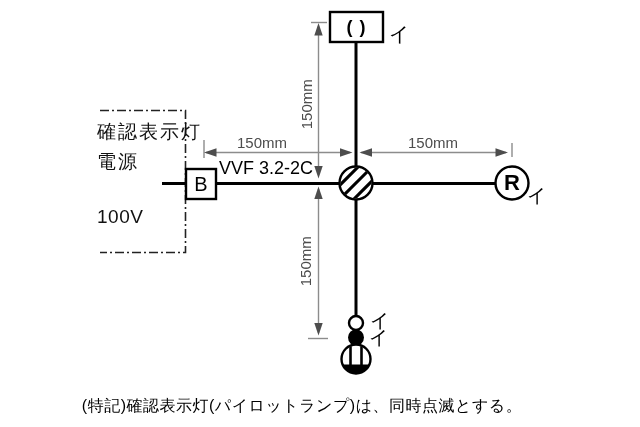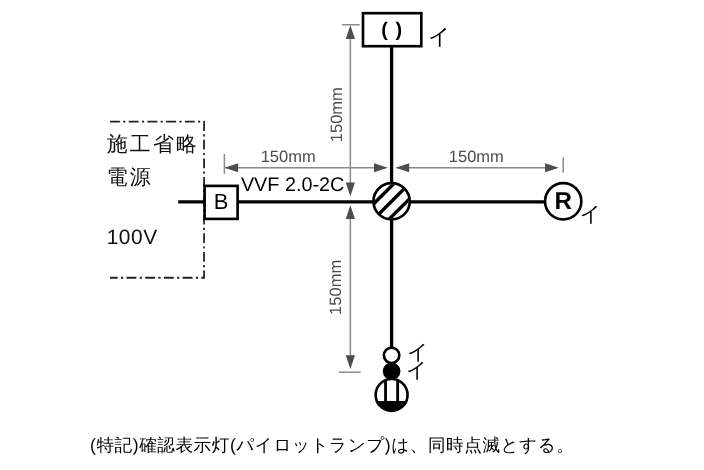--- a/index.html
+++ b/index.html
@@ -84,29 +84,29 @@
     <g>
       <circle cx="356" cy="359" r="14.5" fill="#fff" stroke="#000" stroke-width="2.4"></circle>
       <g clip-path="url(#outclip)" stroke="#000" stroke-width="2.6">
         <path d="M350.5,344 V372"></path>
         <path d="M361.5,344 V372"></path>
       </g>
       <path d="M342.6,364.5 A14.5,14.5 0 0 0 369.4,364.5 Z" fill="#000"></path>
     </g>
   </svg>
 
-  <div class="txt jp" style="left:97px;top:122px;">施工省略</div>
+  <div class="txt jp" style="left:97px;top:122px;">確認表示灯</div>
   <div class="txt jp" style="left:97px;top:152px;text-align:right;">電源</div>
   <div class="txt jp" style="left:97px;top:207px;letter-spacing:0.5px;">100V</div>
 
   <div class="txt glyph-b">B</div>
   <div class="txt glyph-ceiling">( )</div>
   <div class="txt glyph-r">R</div>
 
-  <div class="txt cable" style="left:219px;top:159px;">VVF 2.0-2C</div>
+  <div class="txt cable" style="left:219px;top:159px;">VVF 3.2-2C</div>
 
   <div class="txt dim horiz" style="left:232px;top:135px;">150mm</div>
   <div class="txt dim horiz" style="left:403px;top:135px;">150mm</div>
   <div class="txt dim rot" style="left:277px;top:96px;">150mm</div>
   <div class="txt dim rot" style="left:276px;top:253px;">150mm</div>
 
   <div class="txt katakana" style="left:389px;top:23px;font-size:20px;">イ</div>
   <div class="txt katakana" style="left:527px;top:186px;">イ</div>
   <div class="txt katakana" style="left:370px;top:311px;">イ</div>
   <div class="txt katakana" style="left:369px;top:328px;">イ</div>

